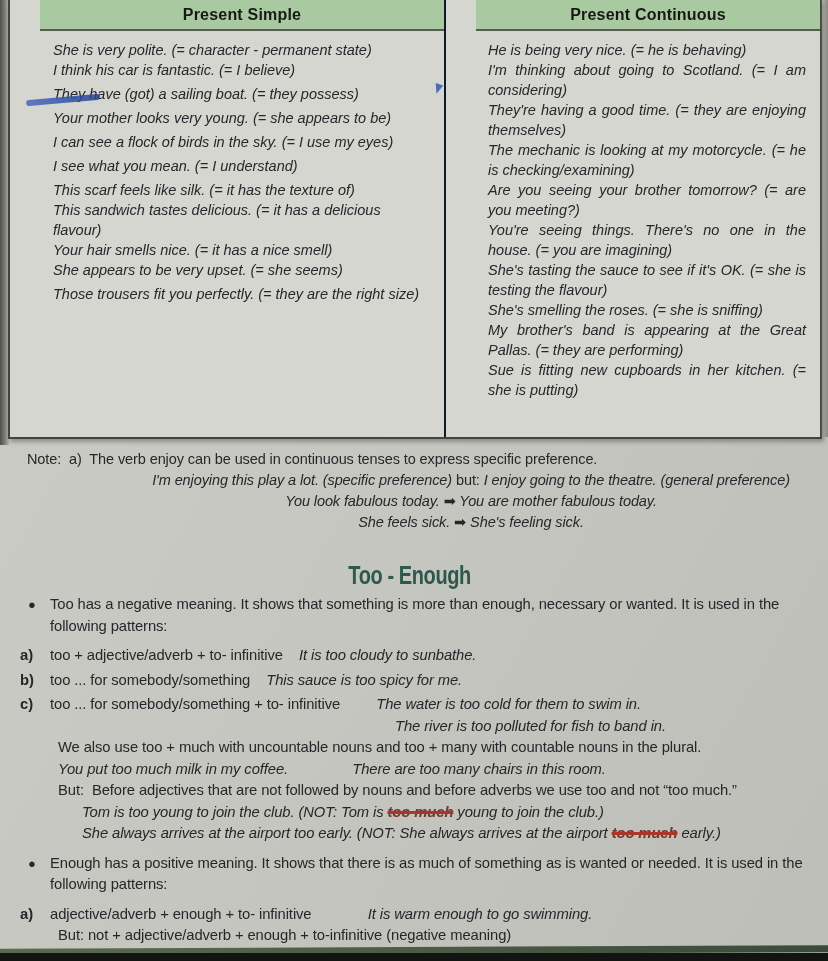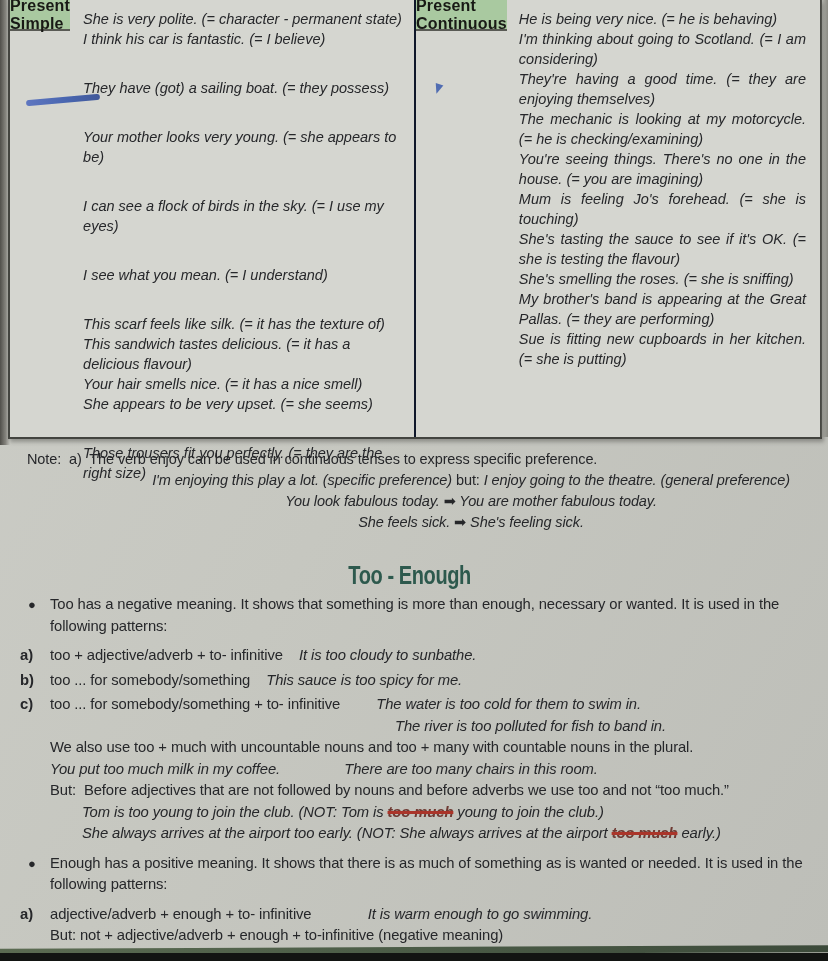--- a/index.html
+++ b/index.html
@@ -15,32 +15,32 @@
        text-decoration:line-through;text-decoration-color:var(--red,#ab352a);
        -webkit-text-decoration-color:var(--red,#ab352a);text-decoration-thickness:2.5px;}
   .line{white-space:pre-wrap;position:relative;}
   
   .gtable{
     position:absolute;left:8px;top:0;width:810px;height:437px;
     display:flex;border:2px solid #43443f;border-top:none;
     background:var(--table_bg,#d5d6d0);
     box-shadow:2px 3px 4px rgba(40,40,38,.35);
   }
-  .gcol{display:flex;flex-direction:row;}
+  .gcol{display:flex;flex-direction:column;padding-left:30px;}
   .gcol.left{width:404px;}
   .gcol.right{width:402px;border-left:2px solid #0f172a;flex:1;}
   .col-header{
     height:29px;flex:0 0 29px;background:var(--green,#a9c9a0);
     border-bottom:2px solid #595a54;
     display:flex;align-items:center;justify-content:center;
     font-weight:bold;font-size:16px;color:#181915;letter-spacing:.2px;
   }
   .col-body{padding:9px 12px 0 13px;font-size:14.5px;line-height:20px;}
   .gcol.right .col-body{text-align:justify;padding:9px 14px 0 12px;}
-  .col-body .line.g{margin-top:29px;}
+  .col-body .line.g{margin-top:4px;}
   
   .pen-underline{
     position:absolute;left:16px;top:97px;width:74px;height:6px;
     background:linear-gradient(90deg,#4a66bd,var(--blue,#3052aa) 55%,#27428f);
     border-radius:3px;transform:rotate(-5deg);opacity:.85;
   }
   .pen-arrow{
     position:absolute;left:424px;top:84px;width:0;height:0;
     border-left:4px solid transparent;border-right:4px solid transparent;
     border-top:10px solid var(--blue,#3052aa);transform:rotate(18deg);opacity:.8;
@@ -57,21 +57,21 @@
   .heading{
     margin:0 0 5px 0;text-align:center;font-size:25px;line-height:28px;
     color:var(--teal,#2d594d);font-weight:bold;
   }
   .heading span{display:inline-block;transform:scaleX(.8);letter-spacing:-.5px;}
   .toolines{font-size:14.8px;line-height:21.5px;letter-spacing:-0.1px;}
   .toolines .blt{padding-left:50px;}
   .toolines .blt .smk{position:absolute;left:28px;font-size:13px;font-weight:bold;}
   .toolines .item{padding-left:50px;margin-top:3px;}
   .toolines .item .smk{position:absolute;left:20px;font-weight:bold;}
-  .toolines .cont{padding-left:50px;}
+  .toolines .cont{padding-left:50px;margin-left:8px;}
   .toolines .ind90{padding-left:82px;}
   .toolines .ind395{padding-left:395px;}
   .toolines .gaptop{margin-top:8px;}
   
   .edge-left{
     position:absolute;left:0;top:0;width:10px;height:445px;
     background:linear-gradient(90deg,#504f4a,#84837d 55%,rgba(0,0,0,0));
   }
   .edge-right{
     position:absolute;right:0;top:0;width:8px;height:437px;
@@ -107,22 +107,22 @@
       </div>
     <div class="pen-underline"></div>
   </div>
   <div class="gcol right">
     <div class="col-header">Present Continuous</div>
     <div class="col-body">
         <div class="line"><span class="si">He </span><span class="sb si">is being</span><span class="si"> very nice. (= he is behaving)</span></div>
         <div class="line"><span class="sb si">I'm thinking</span><span class="si"> about going to Scotland. (= I am considering)</span></div>
         <div class="line"><span class="sb si">They're having</span><span class="si"> a good time. (= they are enjoying themselves)</span></div>
         <div class="line"><span class="si">The mechanic </span><span class="sb si">is looking at</span><span class="si"> my motorcycle. (= he is checking/examining)</span></div>
+        <div class="line"><span class="sb si">Are you seeing</span><span class="si"> your brother tomorrow? (= are you meeting?)</span></div>
         <div class="line"><span class="sb si">You're seeing</span><span class="si"> things. There's no one in the house. (= you are imagining)</span></div>
-        <div class="line"><span class="si">Mum </span><span class="sb si">is feeling</span><span class="si"> Jo's forehead. (= she is touching)</span></div>
         <div class="line"><span class="sb si">She's tasting</span><span class="si"> the sauce to see if it's OK. (= she is testing the flavour)</span></div>
         <div class="line"><span class="sb si">She's smelling</span><span class="si"> the roses. (= she is sniffing)</span></div>
         <div class="line"><span class="si">My brother's band </span><span class="sb si">is appearing</span><span class="si"> at the Great Pallas. (= they are performing)</span></div>
         <div class="line"><span class="si">Sue </span><span class="sb si">is fitting</span><span class="si"> new cupboards in her kitchen. (= she is putting)</span></div>
       </div>
   </div>
   <div class="pen-arrow"></div>
 </section>
 <div class="edge-right"></div>
 

